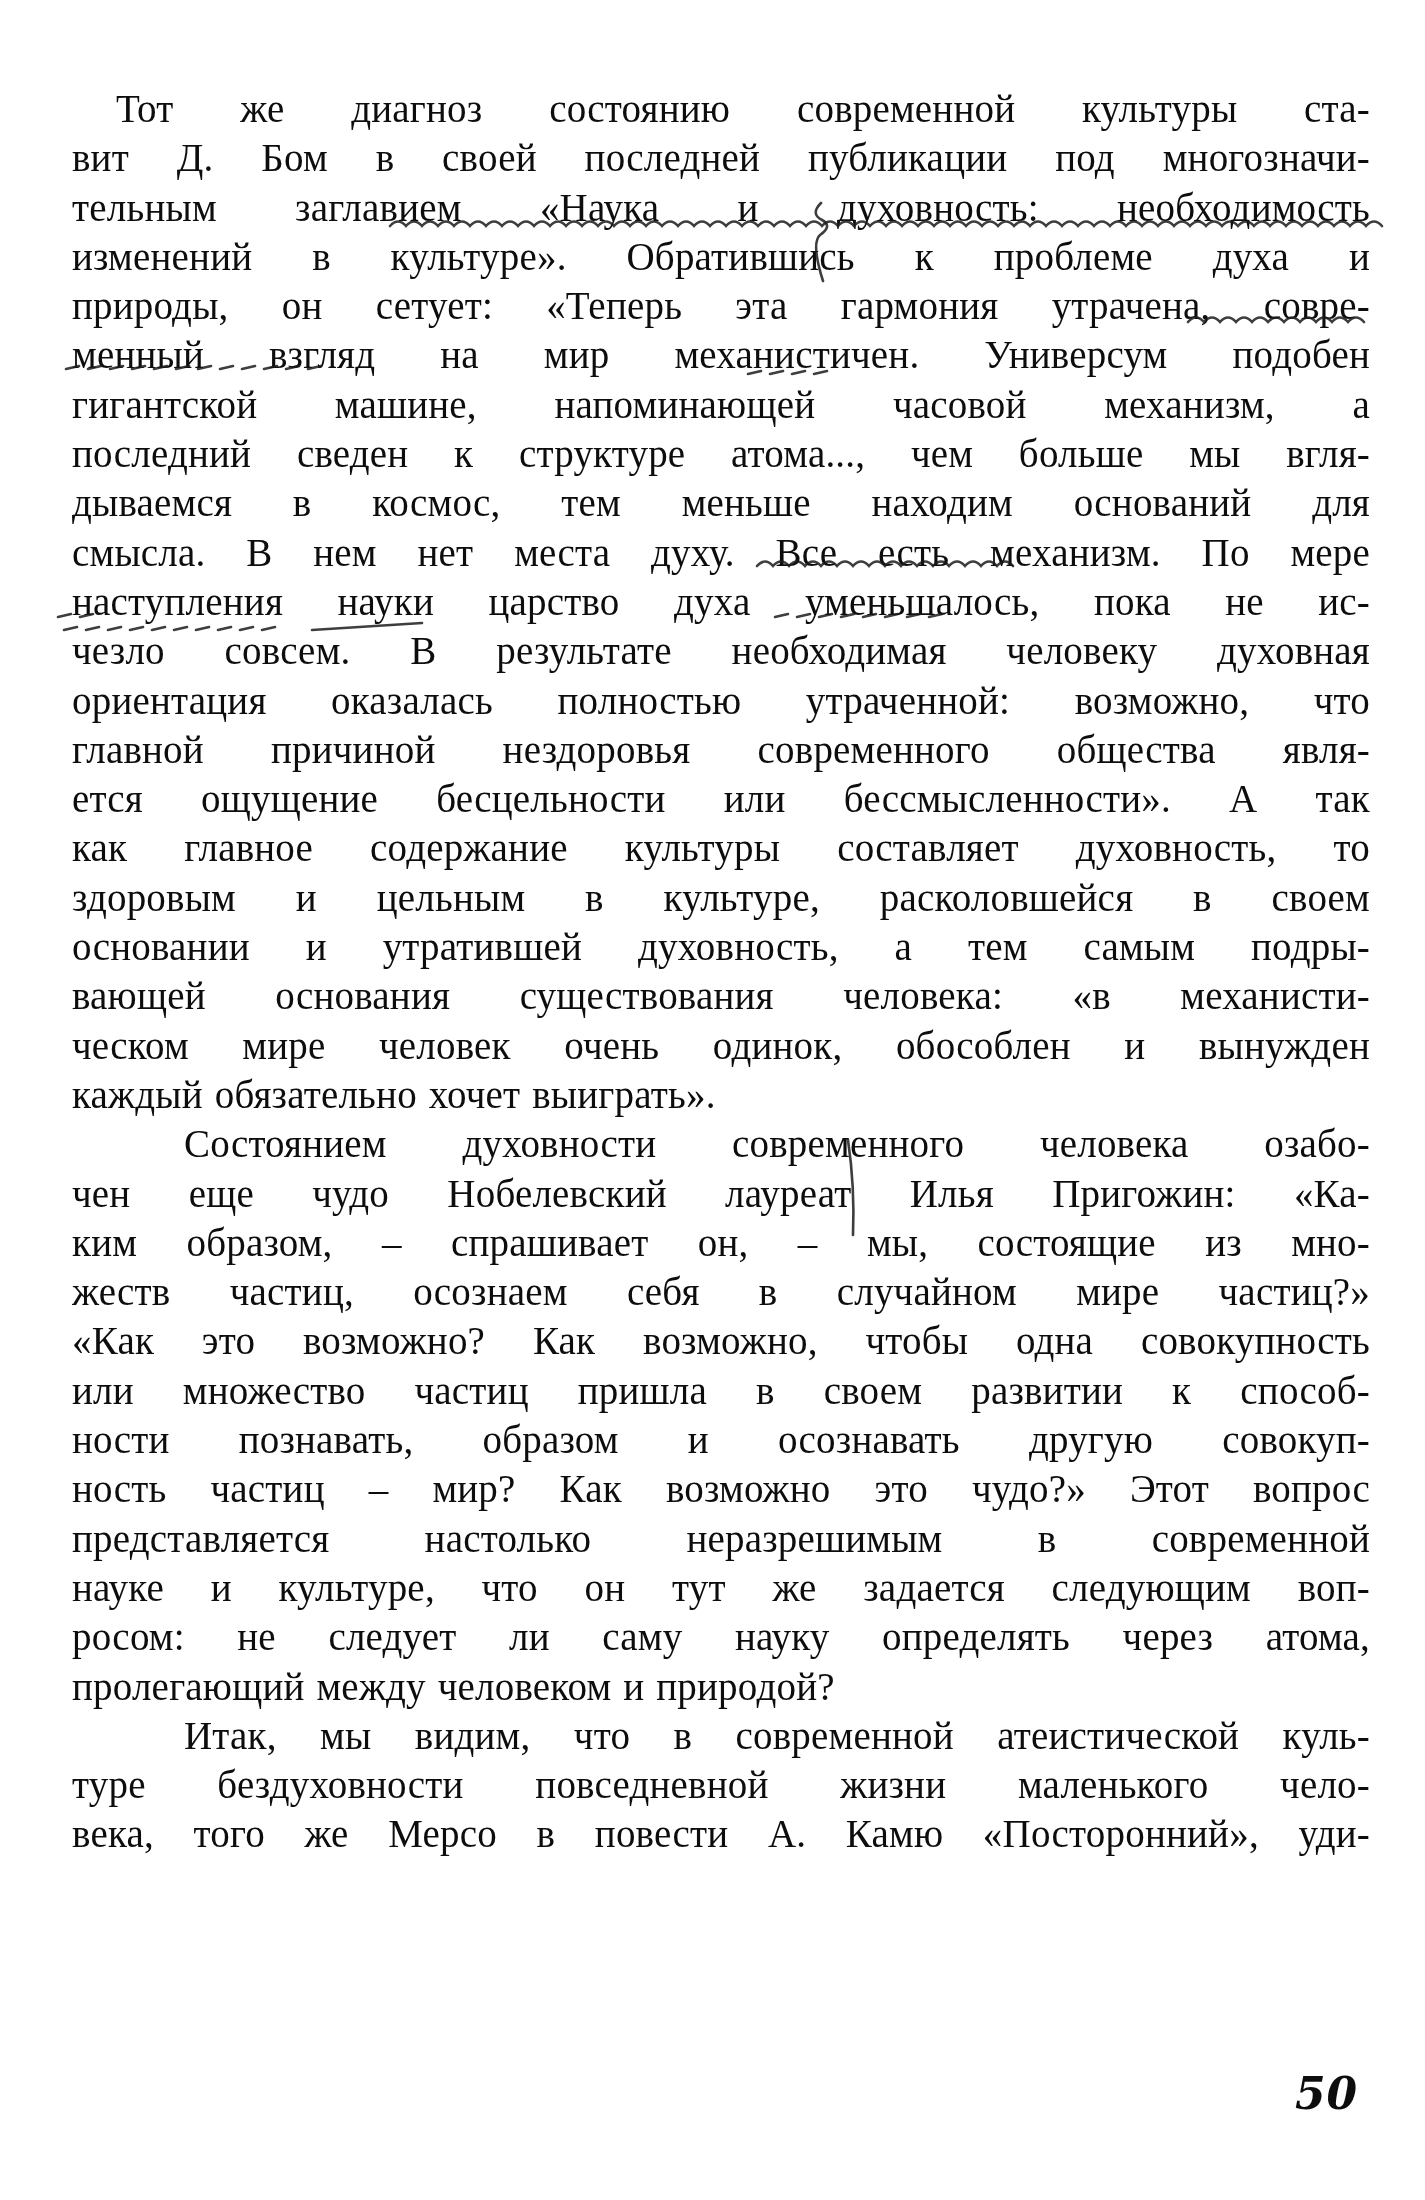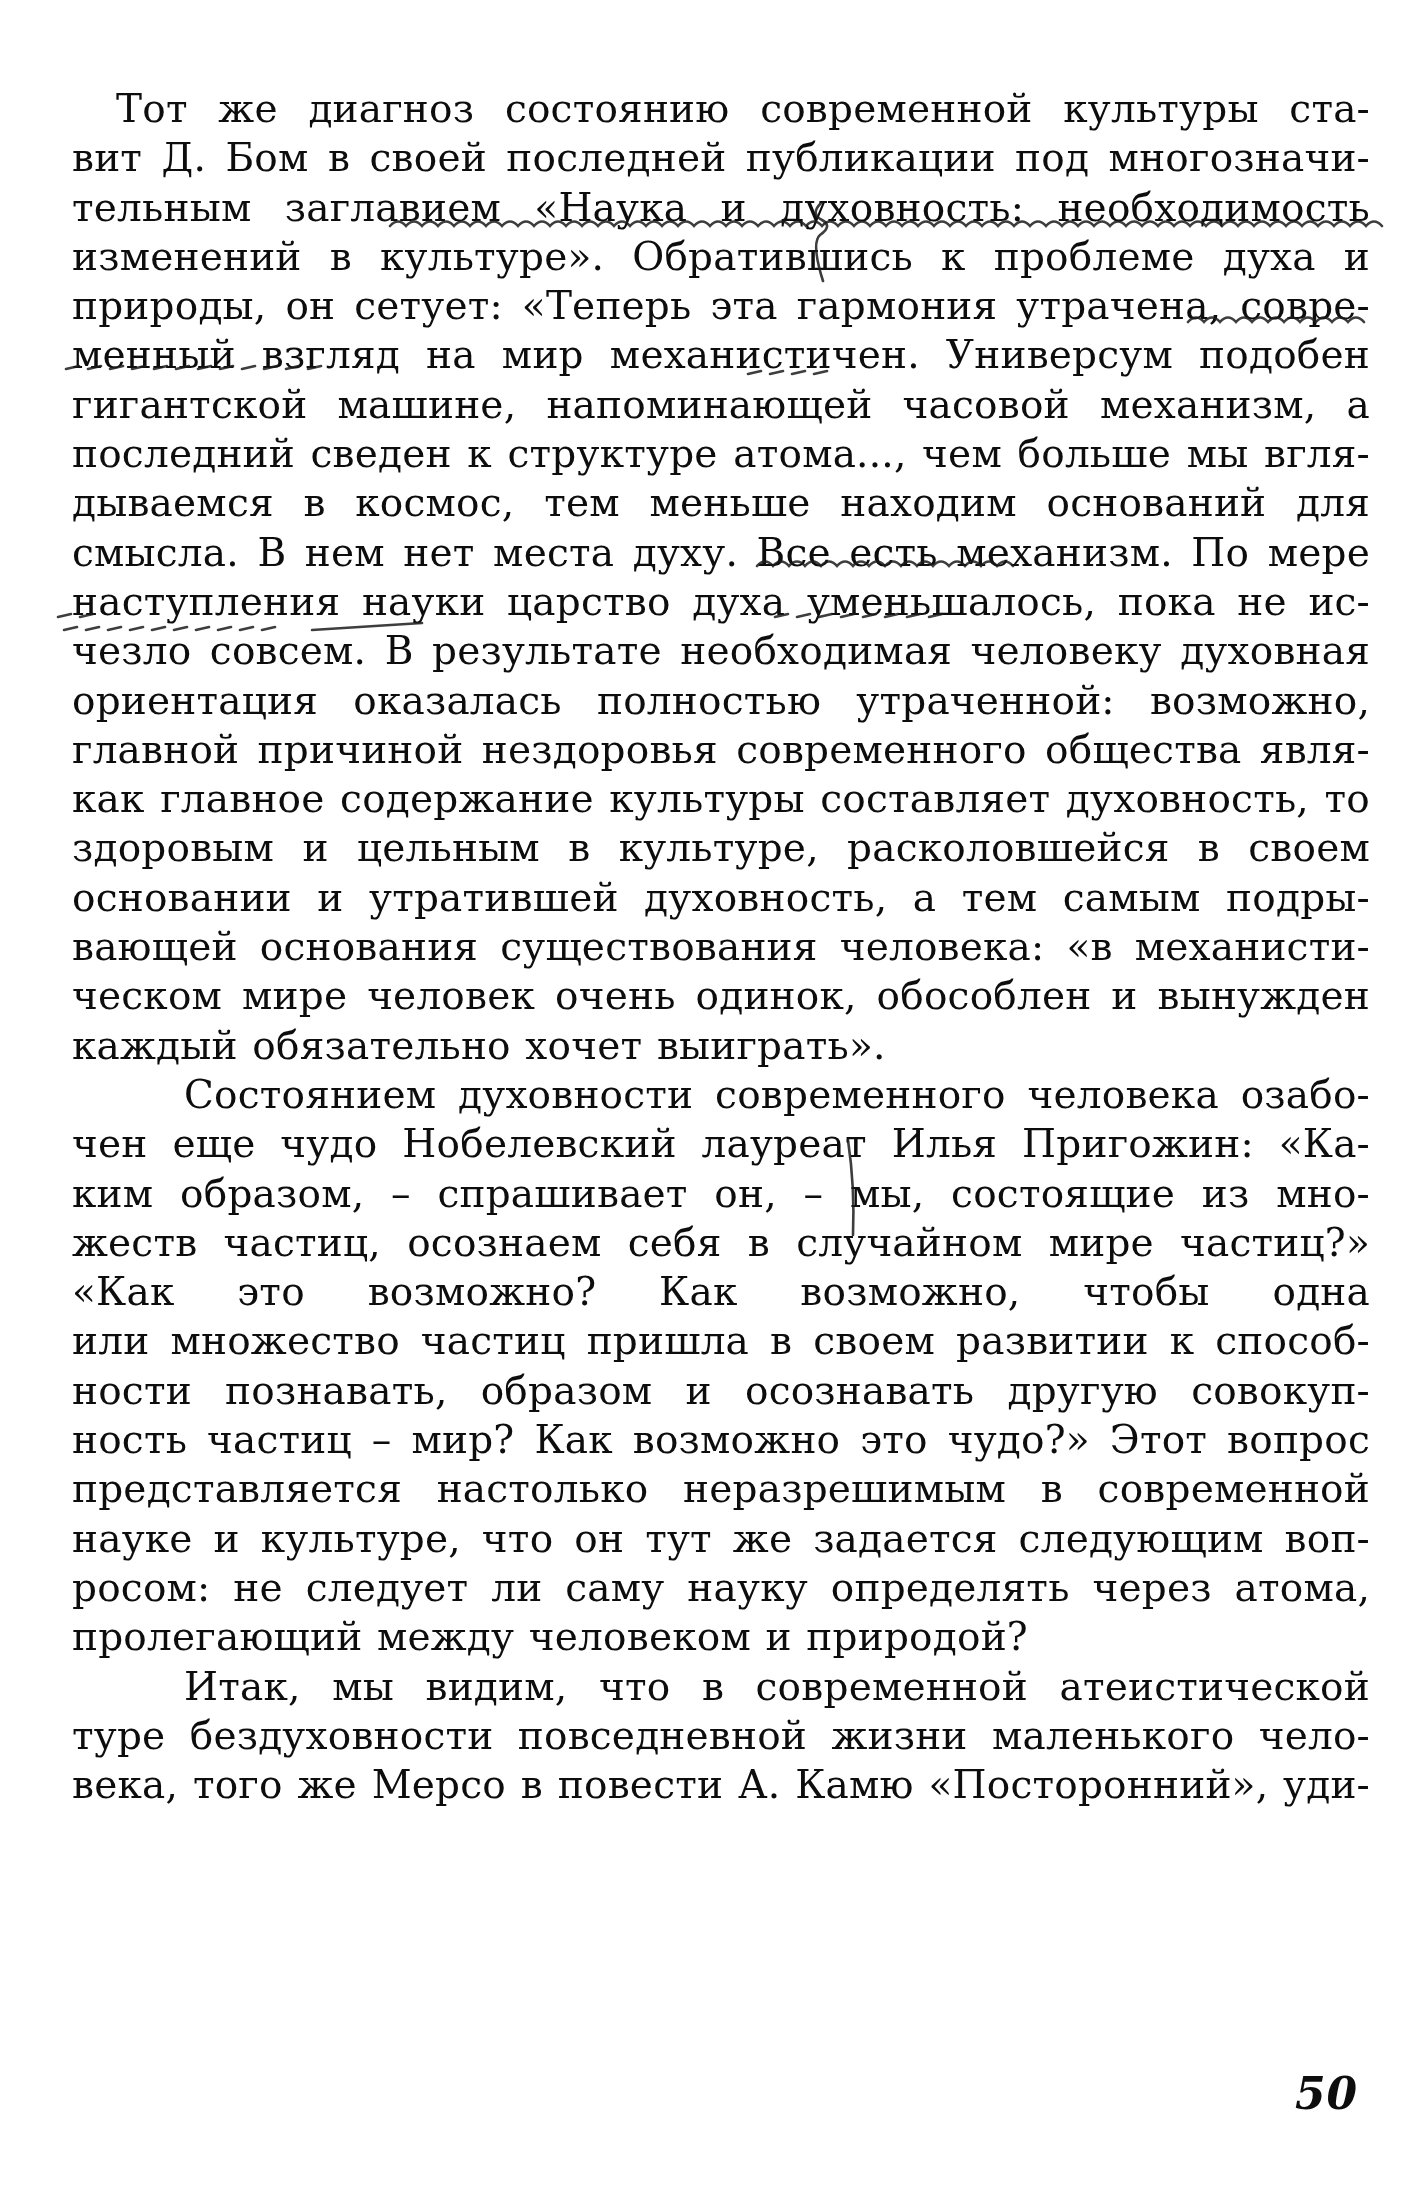--- a/index.html
+++ b/index.html
@@ -6,21 +6,21 @@
   .page{
     position:relative;
     width:1425px;height:2200px;
     background:#ffffff;
     overflow:hidden;
     font-family:"DejaVu Serif","Liberation Serif",serif;
     color:#0d0d0d;
   }
   .textblock{
     position:absolute;
-    left:72px;top:84px;width:1298px;
+    left:72px;top:84px;width:1298px;font-family:Liberation Serif, serif;
   }
   .ln{
     font-size:39px;
     line-height:49.3px;
     height:49.3px;
     overflow:hidden;
     white-space:normal;
     text-align:justify;
     text-align-last:justify;
     text-justify:inter-word;
@@ -57,20 +57,21 @@
       <div class="ln">природы, он сетует: «Теперь эта гармония утрачена, совре-</div>
       <div class="ln">менный взгляд на мир механистичен. Универсум подобен</div>
       <div class="ln">гигантской машине, напоминающей часовой механизм, а</div>
       <div class="ln">последний сведен к структуре атома..., чем больше мы вгля-</div>
       <div class="ln">дываемся в космос, тем меньше находим оснований для</div>
       <div class="ln">смысла. В нем нет места духу. Все есть механизм. По мере</div>
       <div class="ln">наступления науки царство духа уменьшалось, пока не ис-</div>
       <div class="ln">чезло совсем. В результате необходимая человеку духовная</div>
       <div class="ln">ориентация оказалась полностью утраченной: возможно, что</div>
       <div class="ln">главной причиной нездоровья современного общества явля-</div>
+      <div class="ln">ется ощущение бесцельности или бессмысленности». А так</div>
       <div class="ln">как главное содержание культуры составляет духовность, то</div>
       <div class="ln">здоровым и цельным в культуре, расколовшейся в своем</div>
       <div class="ln">основании и утратившей духовность, а тем самым подры-</div>
       <div class="ln">вающей основания существования человека: «в механисти-</div>
       <div class="ln">ческом мире человек очень одинок, обособлен и вынужден</div>
       <div class="ln short">каждый обязательно хочет выиграть».</div>
     </div>
 
     <div>
       <div class="ln p-first">Состоянием духовности современного человека озабо-</div>

